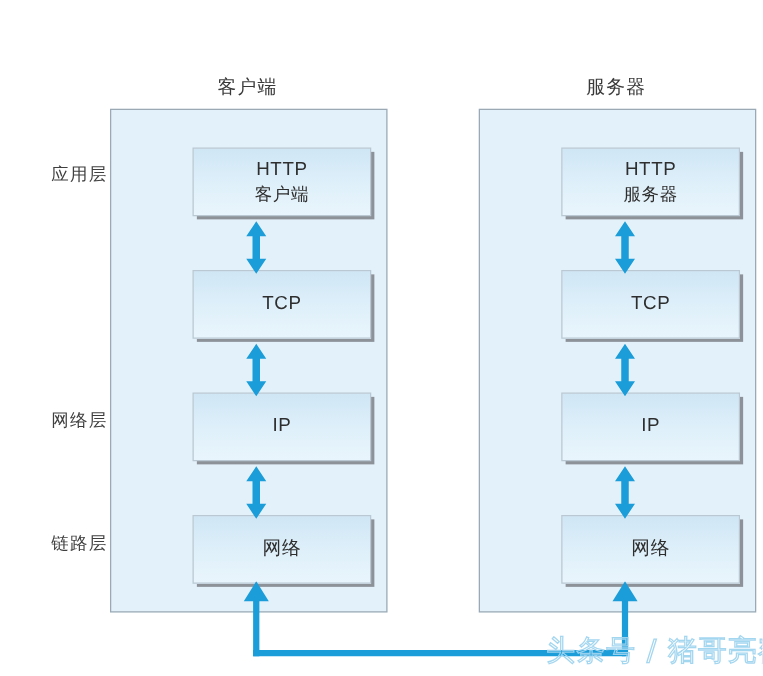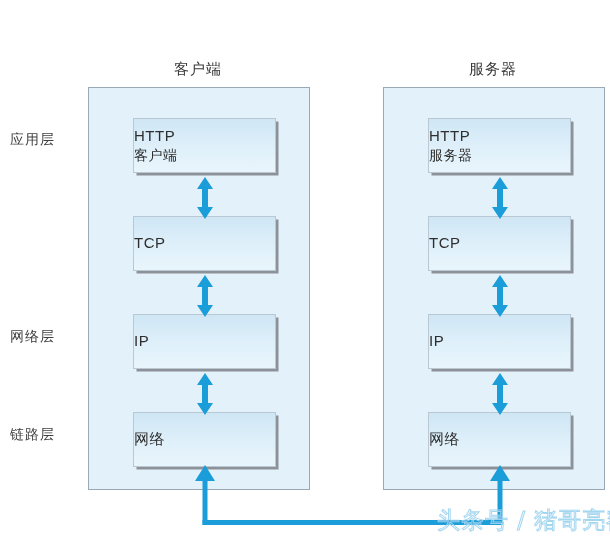--- a/index.html
+++ b/index.html
@@ -32,21 +32,21 @@
   #title-server { left: 423px; top: 60px; width: 140px; }
 
   
   .layer-label {
     position: absolute;
     left: 10px;
     width: 76px;
     font-size: 14px;
     color: #3f3f3f;
     letter-spacing: 1px;
-    text-align: left;
+    text-align: right;
     white-space: nowrap;
   }
 
   
   .stack-panel {
     position: absolute;
     top: 87px;
     width: 222px;
     height: 403px;
     background: #e3f1fa;
@@ -60,25 +60,27 @@
   .proto-box {
     position: absolute;
     width: 143px;
     height: 55px;
     box-sizing: border-box;
     border: 1px solid #b9c8d2;
     background: linear-gradient(to bottom, #cfe6f5 0%, #dff0fa 55%, #e9f5fc 100%);
     box-shadow: 3px 3px 0 -0.5px #8d9299;
     display: flex;
     flex-direction: column;
+    align-items: center;
     justify-content: center;
     font-size: 15px;
     color: #2e2e2e;
     line-height: 1.35;
     letter-spacing: 0.5px;
+    margin-left: 21px;
   }
   .proto-box .line2 { font-size: 14px; }
   .client-box { left: 133px; }
   .server-box { left: 428px; }
 
   
   .dbl-arrow {
     position: absolute;
     width: 18px;
     height: 44px;

